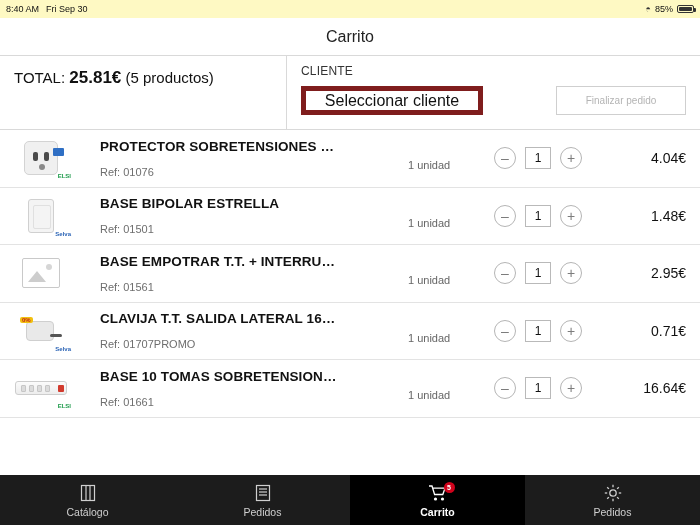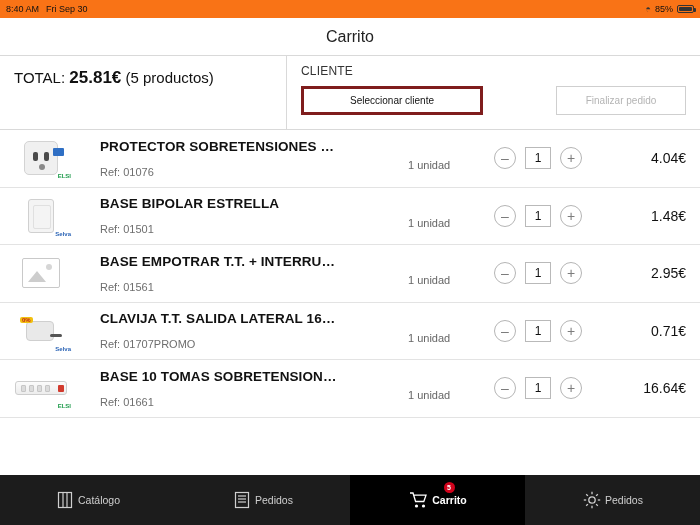--- a/index.html
+++ b/index.html
@@ -6,21 +6,21 @@
   html, body {
     width: 700px; height: 525px;
     font-family: "Liberation Sans", sans-serif;
     background: #f2f2f2;
     overflow: hidden;
   }
   #app { width: 700px; height: 525px; position: relative; background: #fff; display: flex; flex-direction: column; }
 
   
   .statusbar {
-    height: 18px; background: #f97316; display: flex; align-items: center;
+    height: 18px; background: #fef9c3; display: flex; align-items: center;
     padding: 0 6px; font-size: 9px; color: #111; flex: 0 0 18px;
   }
   .statusbar .sb-left { display: flex; align-items: center; gap: 7px; }
   .statusbar .sb-right { margin-left: auto; display: flex; align-items: center; gap: 4px; }
   .batt-pct { font-size: 9px; }
   .batt {
     width: 17px; height: 8px; border: 1px solid #333; border-radius: 2px; position: relative;
   }
   .batt::after {
     content: ""; position: absolute; right: -3px; top: 2px; width: 2px; height: 4px;
@@ -47,22 +47,22 @@
   .total-line .big { font-size: 17px; font-weight: bold; }
   .total-line .paren { font-size: 15px; }
   .sub-line { margin-top: 9px; font-size: 13px; color: #111; }
   .sub-line b { font-weight: bold; }
   .sub-line .sp { display: inline-block; width: 10px; }
 
   .summary-right { flex: 1; padding: 8px 14px 0 14px; }
   .cliente-label { font-size: 12px; color: #333; letter-spacing: .2px; }
   .cliente-row { margin-top: 8px; display: flex; align-items: center; }
   .btn-select {
-    width: 182px; height: 29px; border: 3px solid #7f1d1d; background: #fff;
-    font-size: 10px; color: #111; display: flex; align-items: center; justify-content: center;
+    width: 182px; height: 29px; border: 5px solid #7f1d1d; background: #fff;
+    font-size: 16px; color: #111; display: flex; align-items: center; justify-content: center;
     cursor: pointer;
   }
   .btn-finalize {
     margin-left: auto; width: 130px; height: 29px; border: 1px solid #cfcfcf; background: #fff;
     font-size: 10px; color: #b4b4b4; display: flex; align-items: center; justify-content: center;
   }
 
   
   .list { flex: 1 1 auto; background: #fff; overflow: hidden; }
   .row {
@@ -160,21 +160,21 @@
     width: 76px; flex: 0 0 76px; text-align: right; font-size: 14px; color: #111;
   }
 
   .filler { background: #f2f2f2; flex: 1 1 auto; }
 
   
   .tabbar {
     flex: 0 0 50px; height: 50px; background: #1c1c1c; display: flex; align-items: stretch;
   }
   .tab {
-    flex: 1; display: flex; align-items: center; justify-content: center;
+    flex: 1; display: flex; flex-direction: column; align-items: center; justify-content: center;
     color: #cfcfcf; font-size: 10.5px; gap: 3px; cursor: pointer; position: relative;
   }
   .tab.active { background: #000; color: #fff; font-weight: bold; }
   .tab svg { display: block; }
   .badge {
     position: absolute; top: 7px; left: 50%; margin-left: 6px;
     background: #d0021b; color: #fff; font-size: 7px; line-height: 11px;
     min-width: 11px; height: 11px; border-radius: 6px; text-align: center; padding: 0 2px;
     font-weight: bold;
   }

